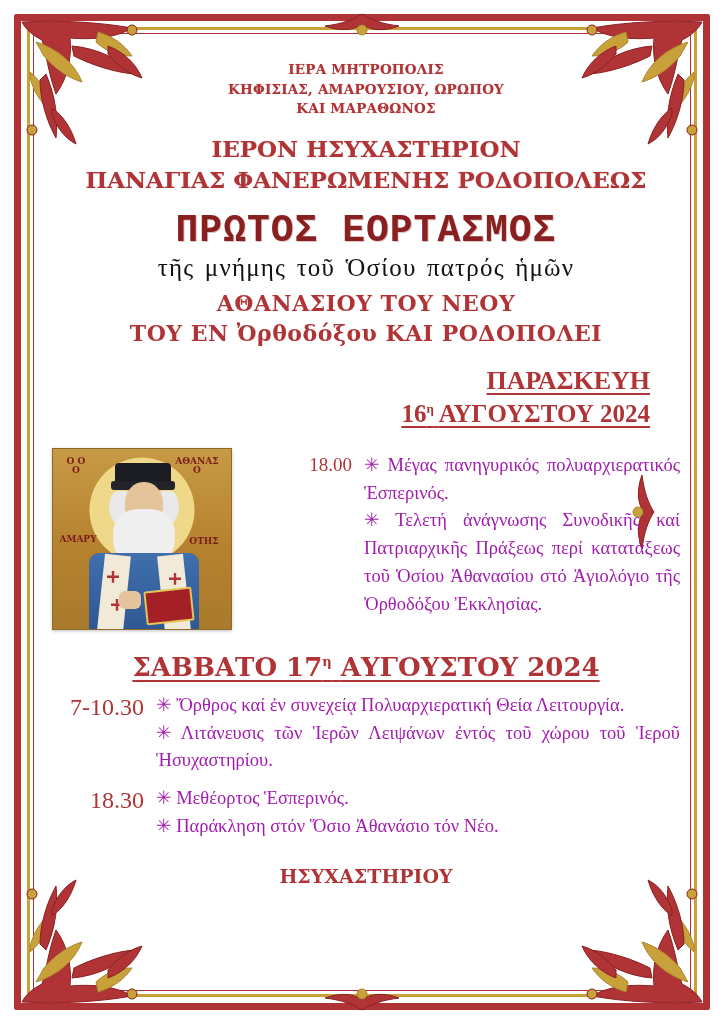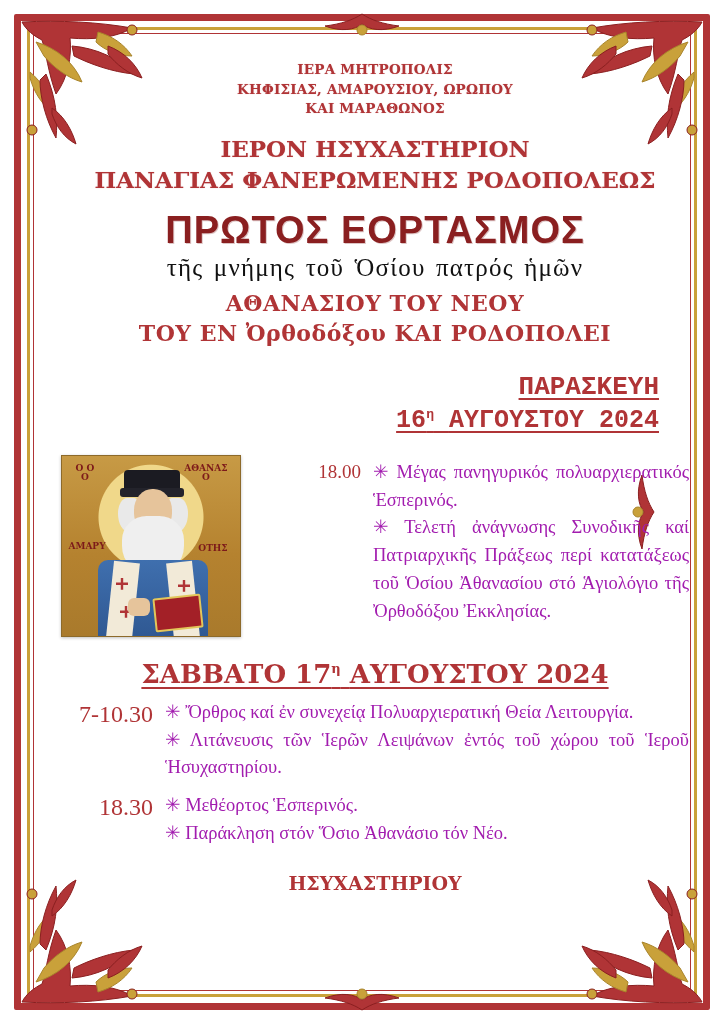--- a/index.html
+++ b/index.html
@@ -65,21 +65,21 @@
     position: absolute;
   }
   .edgeorn.top { left: 50%; top: -4px; transform: translateX(-50%); }
   .edgeorn.bottom { left: 50%; bottom: -4px; transform: translateX(-50%) scaleY(-1); }
   .edgeorn.left { left: -4px; top: 50%; transform: translateY(-50%) rotate(-90deg); }
   .edgeorn.right { right: -4px; top: 50%; transform: translateY(-50%) rotate(90deg); }
 
   
   .content {
     position: absolute;
-    left: 61px;
+    left: 52px;
     top: 48px;
     width: 628px;
     height: 928px;
   }
 
   .metropolis {
     text-align: center;
     color: #b03436;
     font-family: "DejaVu Serif", serif;
     font-weight: bold;
@@ -95,21 +95,21 @@
     font-family: "DejaVu Serif", serif;
     font-weight: bold;
     font-size: 23px;
     line-height: 1.35;
     margin-top: 14px;
     text-shadow: 0 0 1px rgba(176,52,54,0.4);
   }
   .title-main {
     text-align: center;
     color: #8a1f20;
-    font-family: Liberation Sans, sans-serif;
+    font-family: Liberation Mono, monospace;
     font-weight: bold;
     font-size: 38px;
     letter-spacing: 1px;
     margin-top: 14px;
     text-shadow: 1px 1px 0 rgba(120,20,20,0.25);
   }
   .title-sub {
     text-align: center;
     color: #111111;
     font-family: "Liberation Serif", serif;
@@ -125,24 +125,24 @@
     font-weight: bold;
     font-size: 22px;
     letter-spacing: 0.5px;
     margin-top: 8px;
   }
   .saint-line2 { margin-top: 4px; }
 
   
   .day1-head {
     text-align: right;
-    margin-top: 26px;
+    margin-top: 20px;
     padding-right: 30px;
     color: #b03436;
-    font-family: Liberation Mono, monospace;
+    font-family: Liberation Serif, serif;
     font-weight: bold;
   }
   .day1-head .l1 {
     font-size: 26px;
     text-decoration: underline;
     text-underline-offset: 4px;
   }
   .day1-head .l2 {
     font-size: 25px;
     text-decoration: underline;

